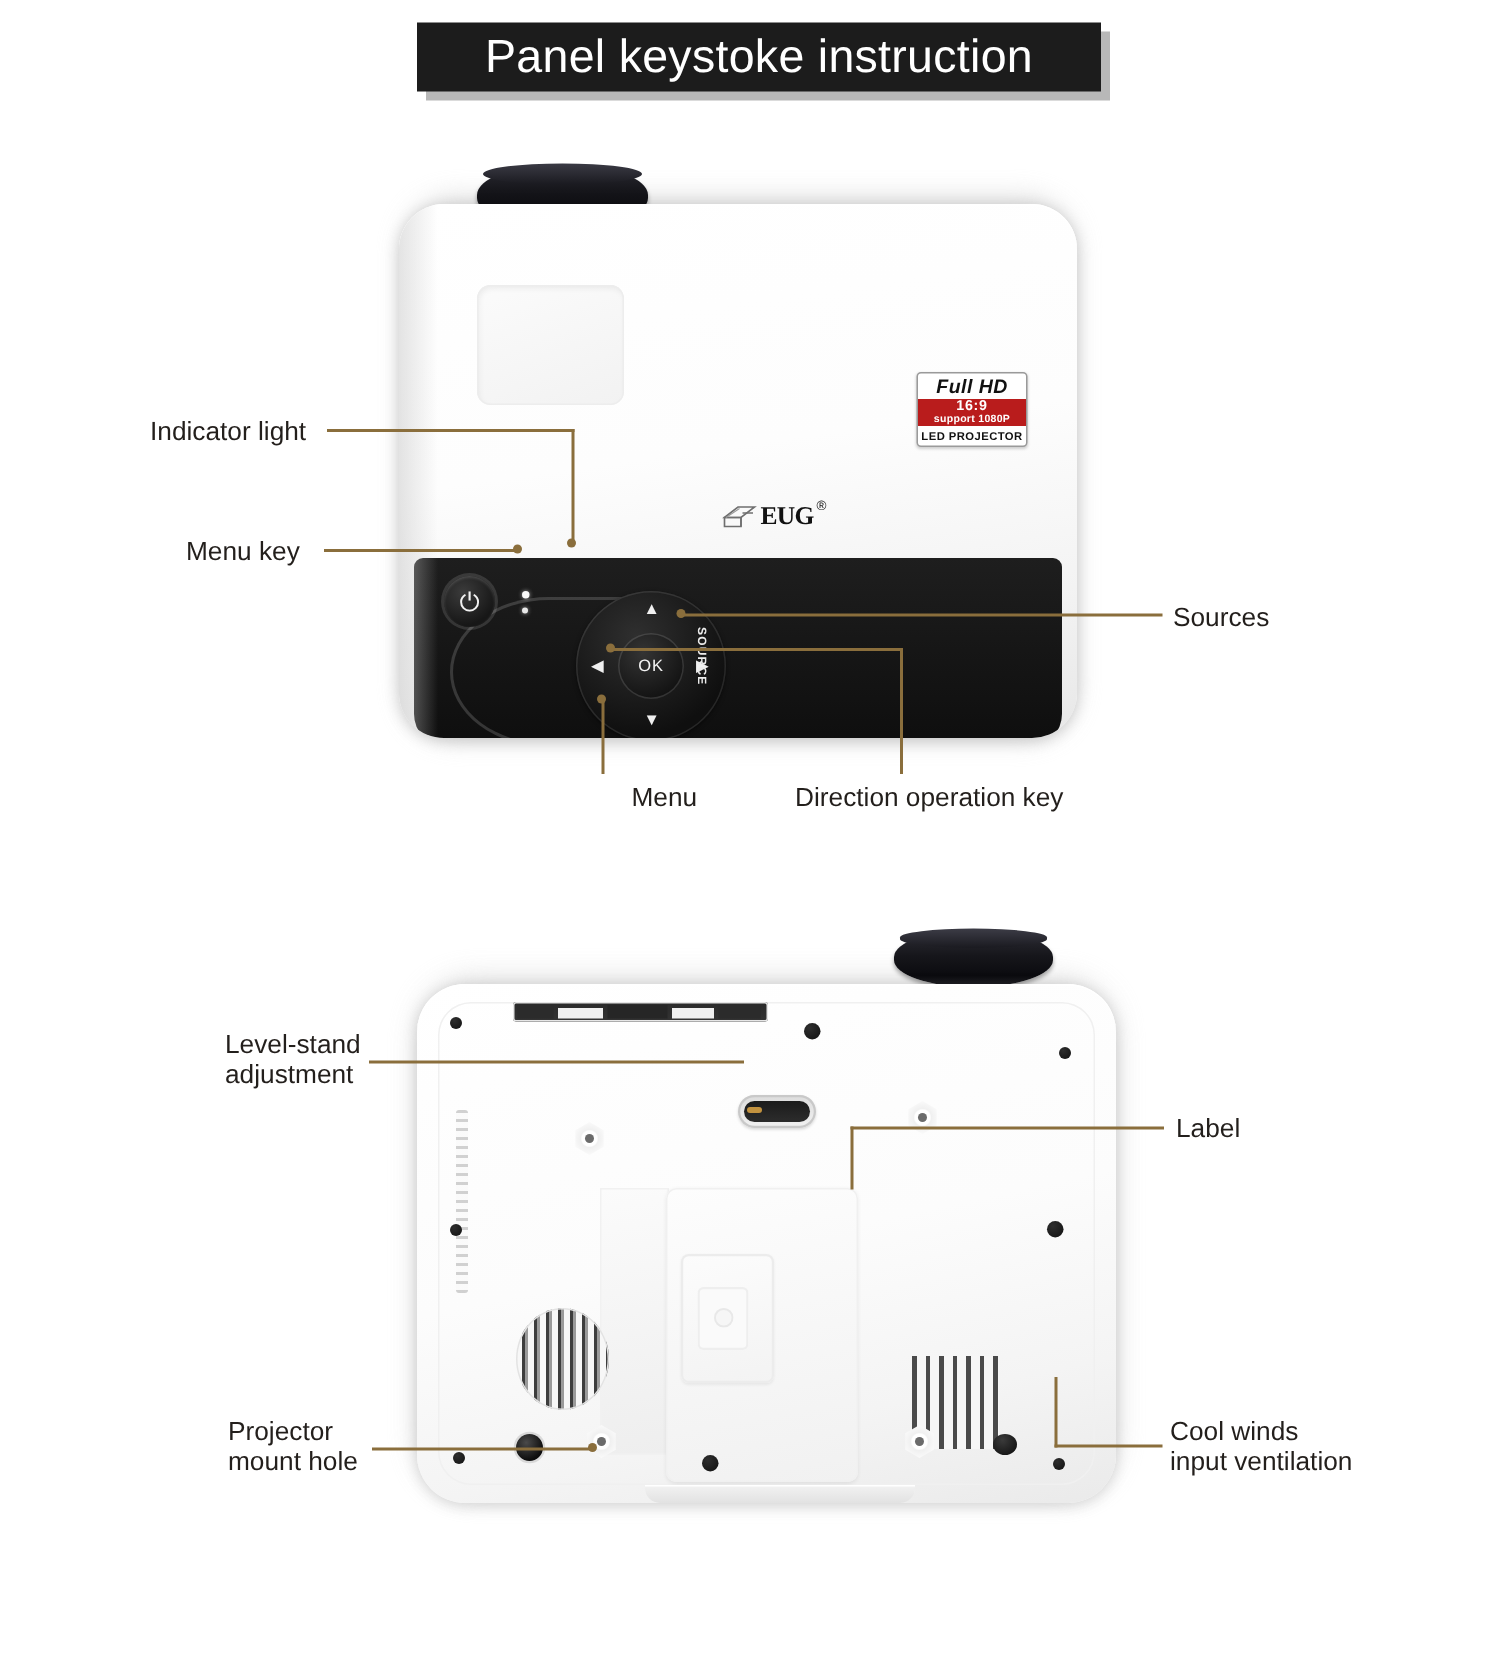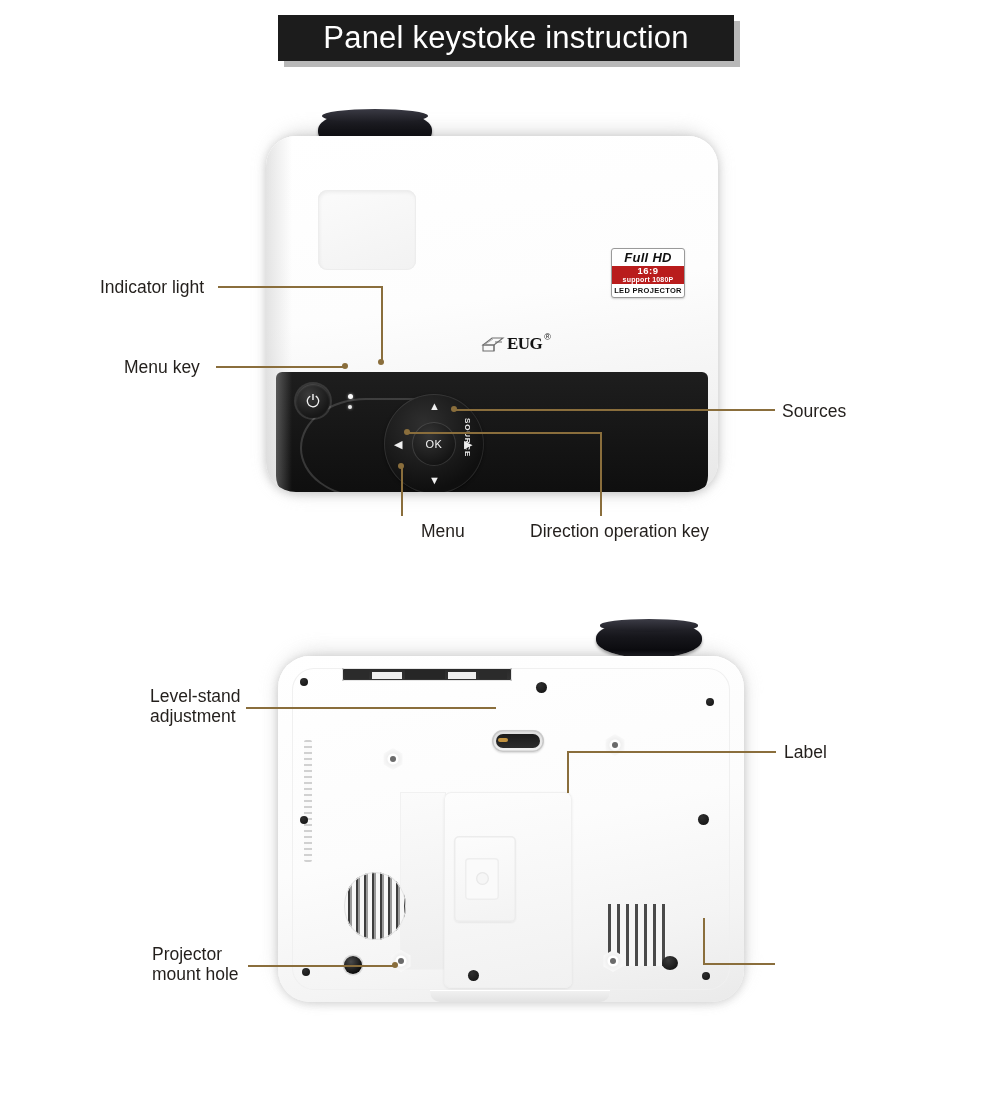--- a/index.html
+++ b/index.html
@@ -388,16 +388,20 @@
   <div class="lead h" style="left:567px;top:751px;width:209px;"></div>
   <div class="lead v" style="left:567px;top:751px;height:42px;"></div>
 
   <div class="cal two" style="left:152px;top:944px;">
     <div>Projector</div>
     <div>mount hole</div>
   </div>
   <div class="lead h" style="left:248px;top:965px;width:148px;"></div>
   <div class="dot" style="left:392px;top:962px;"></div>
 
+  <div class="cal two" style="left:780px;top:944px;">
+    <div>Cool winds</div>
+    <div>input ventilation</div>
+  </div>
   <div class="lead h" style="left:703px;top:963px;width:72px;"></div>
   <div class="lead v" style="left:703px;top:918px;height:47px;"></div>
 
 </div>
 
 </body></html>

